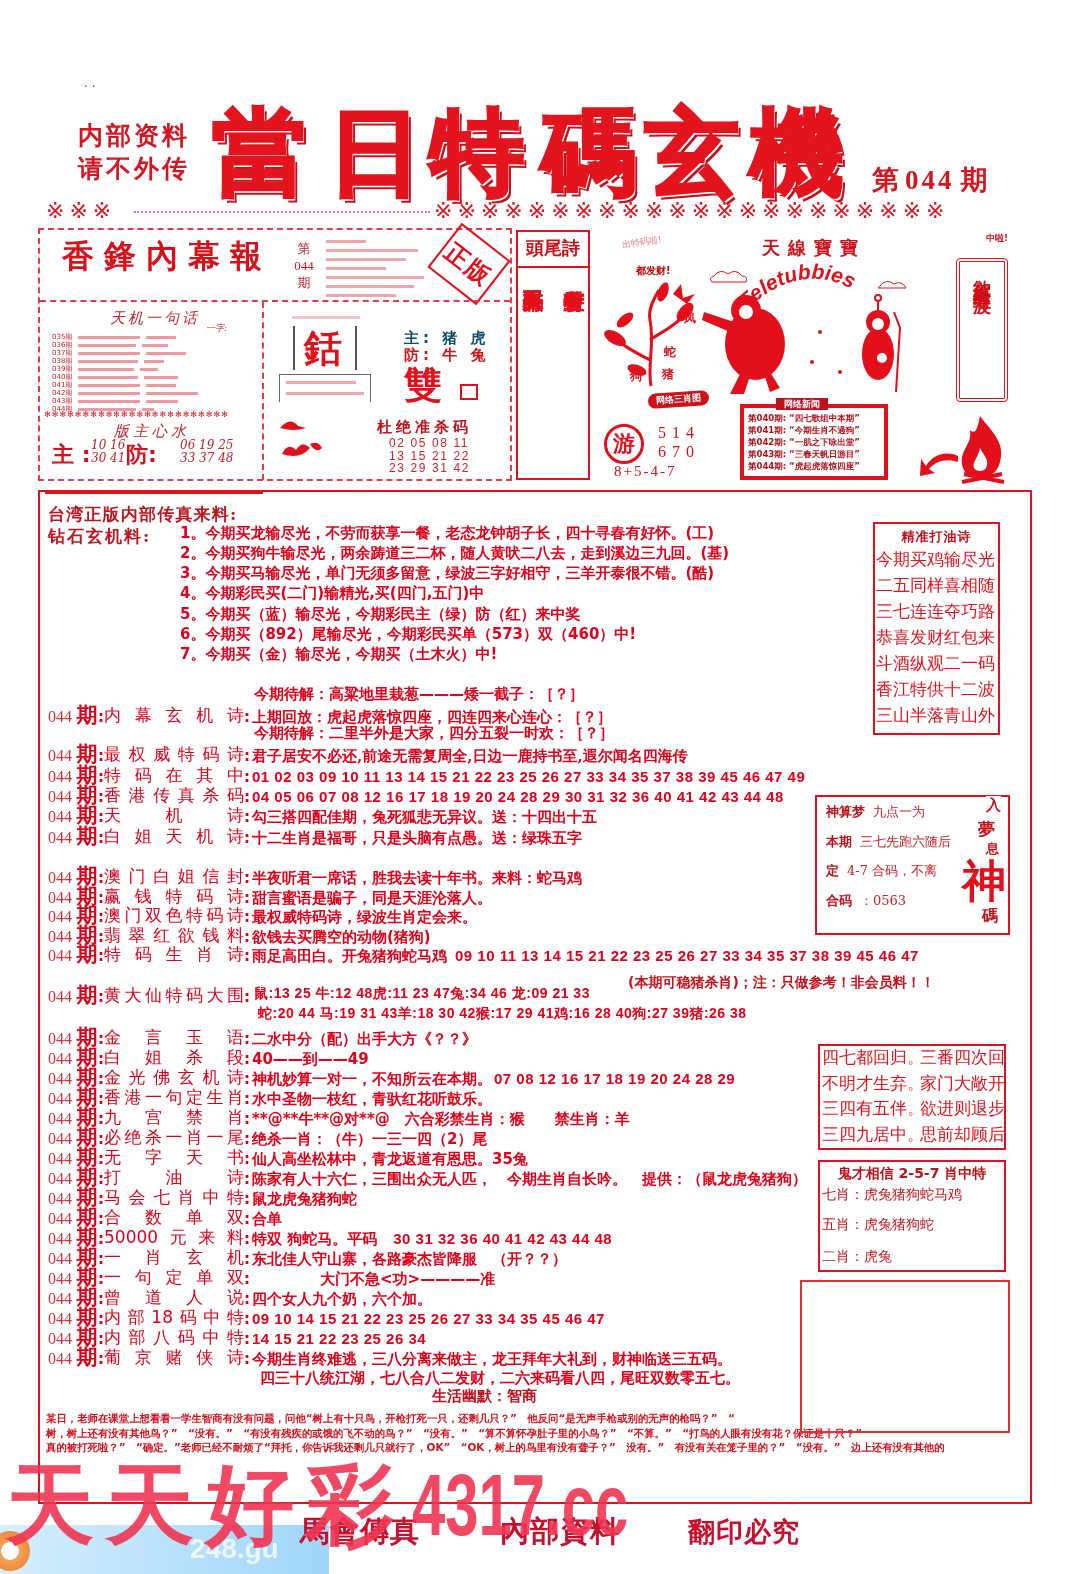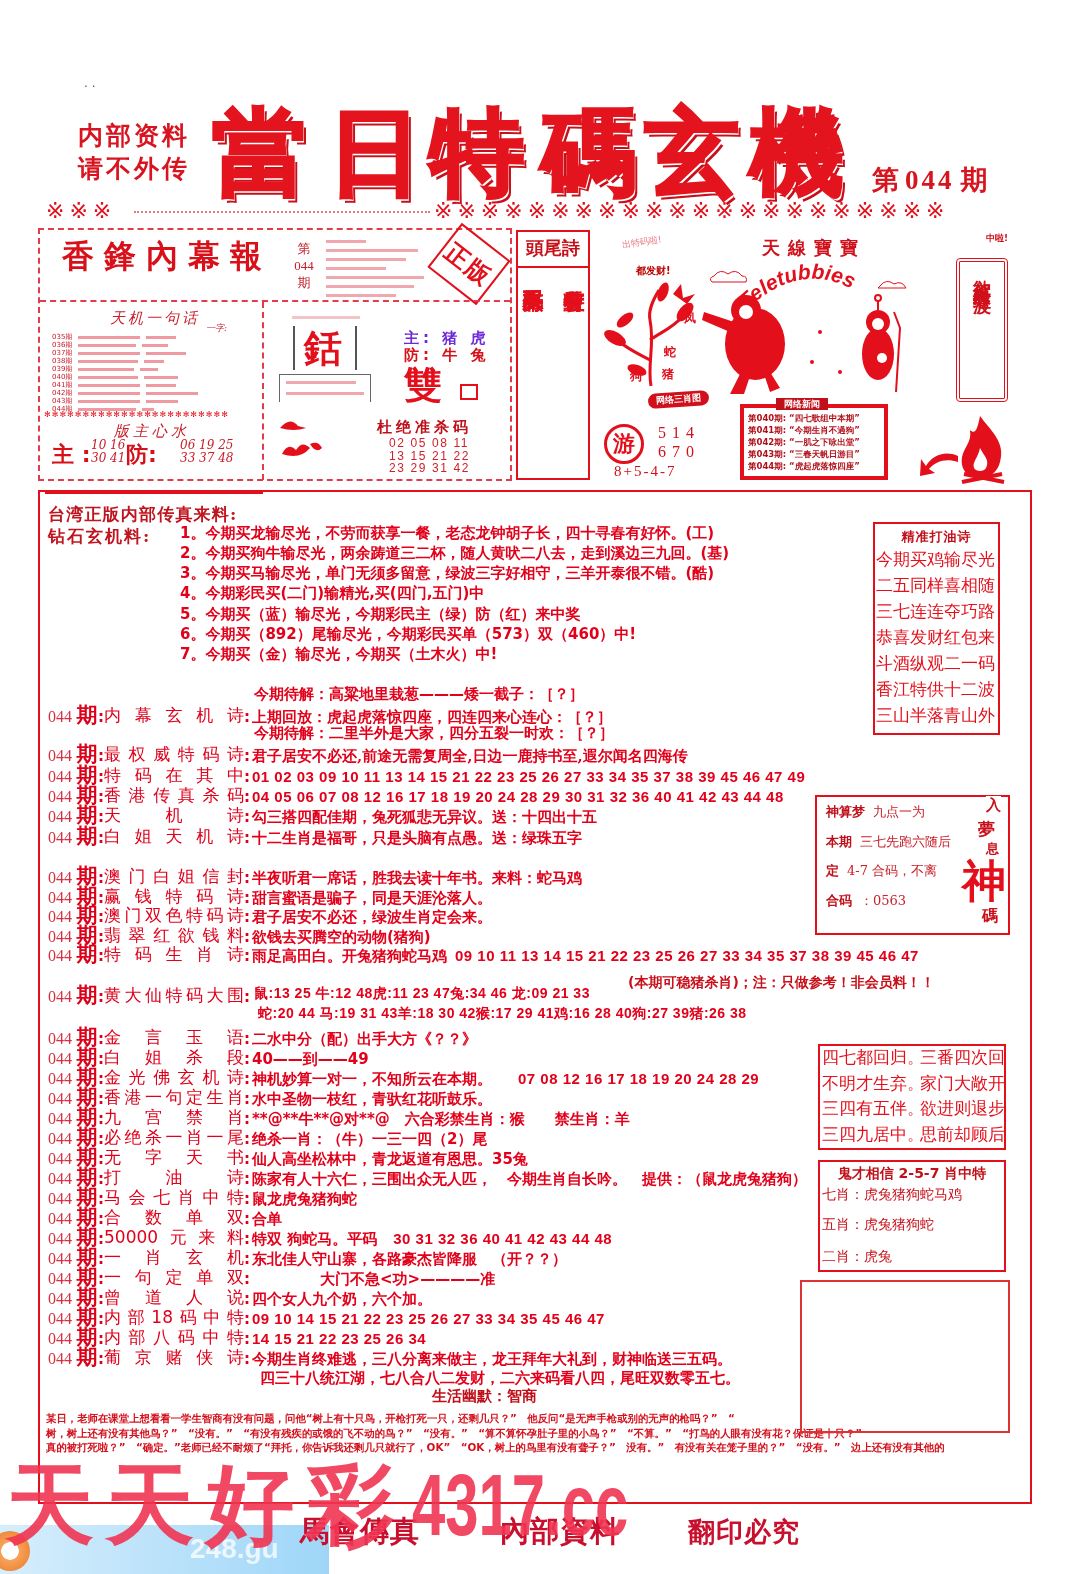--- a/index.html
+++ b/index.html
@@ -119,21 +119,21 @@
   </div>
   <div class="a bold" style="left:126px;top:440px;font-size:22px;color:#d8101a">防:</div>
   <div class="a hand" style="left:180px;top:439px;font-size:12px;line-height:13px">
     <div>06  19  25</div>
     <div>33  37  48</div>
   </div>
 
   <div class="a fine" style="left:292px;top:316px;width:68px;opacity:.5"></div>
   <div class="a" style="left:293px;top:326px;width:64px;height:44px;border-left:2px solid #555;border-right:2px solid #555"></div>
   <div class="a bold" style="left:304px;top:326px;font-size:38px;line-height:44px;color:#e3101c">銛</div>
-  <div class="a" style="left:404px;top:329px;font-size:15px;letter-spacing:4px;color:#6d28d9;font-weight:bold">主: 猪 虎</div>
+  <div class="a" style="left:404px;top:329px;font-size:15px;letter-spacing:4px;color:#0c4a6e;font-weight:bold">主: 猪 虎</div>
   <div class="a" style="left:404px;top:346px;font-size:15px;letter-spacing:4px;color:#d8101a;font-weight:bold">防: 牛 兔</div>
   <div class="a" style="left:279px;top:374px;width:92px;height:28px;border-left:1px solid #666;border-top:1px solid #666;border-right:1px solid #666">
     <div class="fine" style="width:70px;margin:6px 0 0 6px"></div>
     <div class="fine" style="width:78px;margin:8px 0 0 6px"></div>
   </div>
   <div class="a bold serif" style="left:404px;top:360px;font-size:38px;color:#e3101c">雙</div>
   <div class="a" style="left:460px;top:384px;width:18px;height:16px;border:2px solid #e3101c"></div>
   <svg class="a" style="left:276px;top:414px" width="50" height="48" viewBox="0 0 50 48">
     <path d="M4 14 Q14 2 22 12 L30 14 Q18 18 4 14Z" fill="#e3101c"></path>
     <path d="M6 40 Q12 28 20 36 Q26 26 34 34 Q24 46 6 40Z" fill="#e3101c"></path>
@@ -250,36 +250,36 @@
 
   <div class="row" style="top:805px"><span class="no">044</span><span class="qi">期</span><span class="sep">:</span><span class="lbl">天机诗</span><span class="sep">:</span><span class="val">勾三搭四配佳期，兔死狐悲无异议。送：十四出十五</span></div>
 
   <div class="row" style="top:826px"><span class="no">044</span><span class="qi">期</span><span class="sep">:</span><span class="lbl">白姐天机诗</span><span class="sep">:</span><span class="val">十二生肖是福哥，只是头脑有点愚。送：绿珠五字</span></div>
 
 
   <div class="row" style="top:866px"><span class="no">044</span><span class="qi">期</span><span class="sep">:</span><span class="lbl">澳门白姐信封</span><span class="sep">:</span><span class="val">半夜听君一席话，胜我去读十年书。来料：蛇马鸡</span></div>
 
   <div class="row" style="top:886px"><span class="no">044</span><span class="qi">期</span><span class="sep">:</span><span class="lbl">赢钱特码诗</span><span class="sep">:</span><span class="val">甜言蜜语是骗子，同是天涯沦落人。</span></div>
 
-  <div class="row" style="top:905px"><span class="no">044</span><span class="qi">期</span><span class="sep">:</span><span class="lbl">澳门双色特码诗</span><span class="sep">:</span><span class="val">君子居安不必还，绿波生肖定会来。</span></div>
+  <div class="row" style="top:905px"><span class="no">044</span><span class="qi">期</span><span class="sep">:</span><span class="lbl">澳门双色特码诗</span><span class="sep">:</span><span class="val">最权威特码诗，绿波生肖定会来。</span></div>
 
   <div class="row" style="top:925px"><span class="no">044</span><span class="qi">期</span><span class="sep">:</span><span class="lbl">翡翠红欲钱料</span><span class="sep">:</span><span class="val">欲钱去买腾空的动物(猪狗)</span></div>
 
   <div class="row" style="top:944px"><span class="no">044</span><span class="qi">期</span><span class="sep">:</span><span class="lbl">特码生肖诗</span><span class="sep">:</span><span class="val">雨足高田白。开兔猪狗蛇马鸡</span><span class="val nums" style="margin-left:6px">09 10 11 13 14 15 21 22 23 25 26 27 33 34 35 37 38 39 45 46 47</span></div>
 
   <div class="a bold" style="left:628px;top:974px;font-size:14px;color:#c8101a">(本期可稳猪杀肖)；注：只做参考！非会员料！！</div>
   <div class="row" style="top:985px"><span class="no">044</span><span class="qi">期</span><span class="sep">:</span><span class="lbl">黄大仙特码大围</span><span class="sep">:</span></div>
   <div class="row cont" style="top:983px"><span class="val nums" style="font-size:14px">鼠:13 25 牛:12 48虎:11 23 47兔:34 46 龙:09 21 33</span></div>
   <div class="row cont" style="left:256px;top:1003px"><span class="val nums" style="font-size:14px">蛇:20 44 马:19 31 43羊:18 30 42猴:17 29 41鸡:16 28 40狗:27 39猪:26 38</span></div>
 
   <div class="row" style="top:1027px"><span class="no">044</span><span class="qi">期</span><span class="sep">:</span><span class="lbl">金言玉语</span><span class="sep">:</span><span class="val">二水中分（配）出手大方《？？》</span></div>
 
   <div class="row" style="top:1047px"><span class="no">044</span><span class="qi">期</span><span class="sep">:</span><span class="lbl">白姐杀段</span><span class="sep">:</span><span class="val">40——到——49</span></div>
 
-  <div class="row" style="top:1067px"><span class="no">044</span><span class="qi">期</span><span class="sep">:</span><span class="lbl">金光佛玄机诗</span><span class="sep">:</span><span class="val">神机妙算一对一，不知所云在本期。</span><span class="val nums" style="margin-left:24px">07 08 12 16 17 18 19 20 24 28 29</span></div>
+  <div class="row" style="top:1067px"><span class="no">044</span><span class="qi">期</span><span class="sep">:</span><span class="lbl">金光佛玄机诗</span><span class="sep">:</span><span class="val">神机妙算一对一，不知所云在本期。</span><span class="val nums" style="margin-left:0">07 08 12 16 17 18 19 20 24 28 29</span></div>
 
   <div class="row" style="top:1087px"><span class="no">044</span><span class="qi">期</span><span class="sep">:</span><span class="lbl">香港一句定生肖</span><span class="sep">:</span><span class="val">水中圣物一枝红，青驮红花听鼓乐。</span></div>
 
   <div class="row" style="top:1107px"><span class="no">044</span><span class="qi">期</span><span class="sep">:</span><span class="lbl">九宫禁肖</span><span class="sep">:</span><span class="val">**@**牛**@对**@　六合彩禁生肖：猴　　禁生肖：羊</span></div>
 
   <div class="row" style="top:1127px"><span class="no">044</span><span class="qi">期</span><span class="sep">:</span><span class="lbl">必绝杀一肖一尾</span><span class="sep">:</span><span class="val">绝杀一肖：（牛）一三一四（2）尾</span></div>
 
   <div class="row" style="top:1147px"><span class="no">044</span><span class="qi">期</span><span class="sep">:</span><span class="lbl">无字天书</span><span class="sep">:</span><span class="val">仙人高坐松林中，青龙返道有恩思。35兔</span></div>
 
   <div class="row" style="top:1167px"><span class="no">044</span><span class="qi">期</span><span class="sep">:</span><span class="lbl">打油诗</span><span class="sep">:</span><span class="val">陈家有人十六仁，三围出众无人匹，　今期生肖自长吟。　提供：（鼠龙虎兔猪狗）</span></div>

